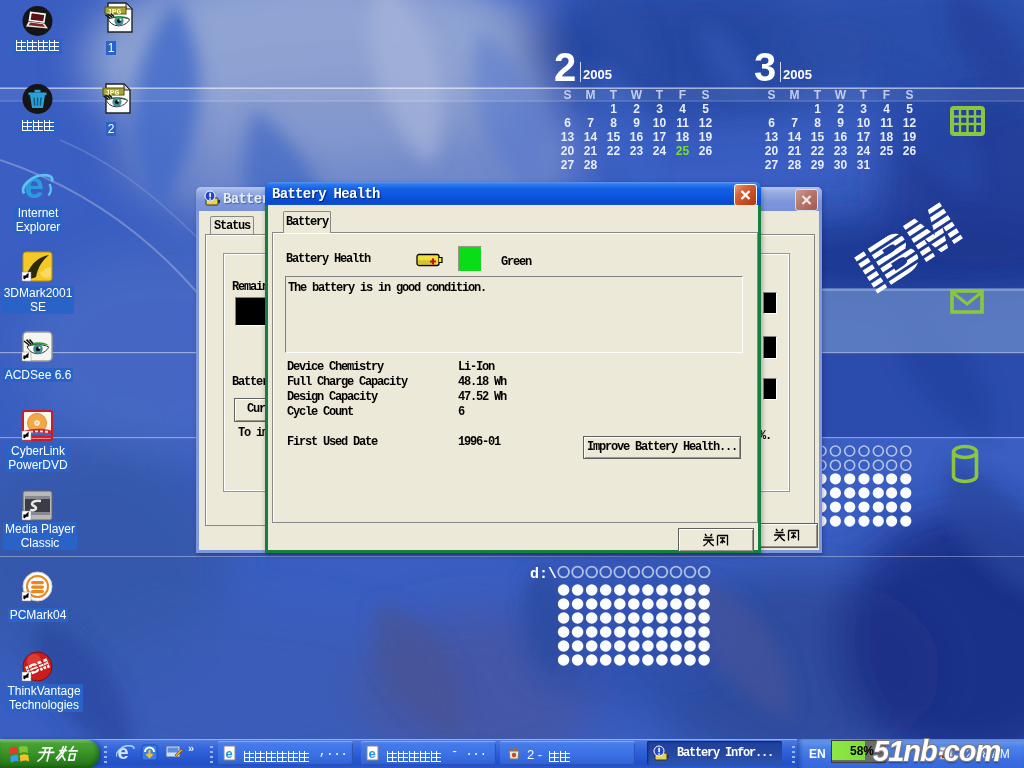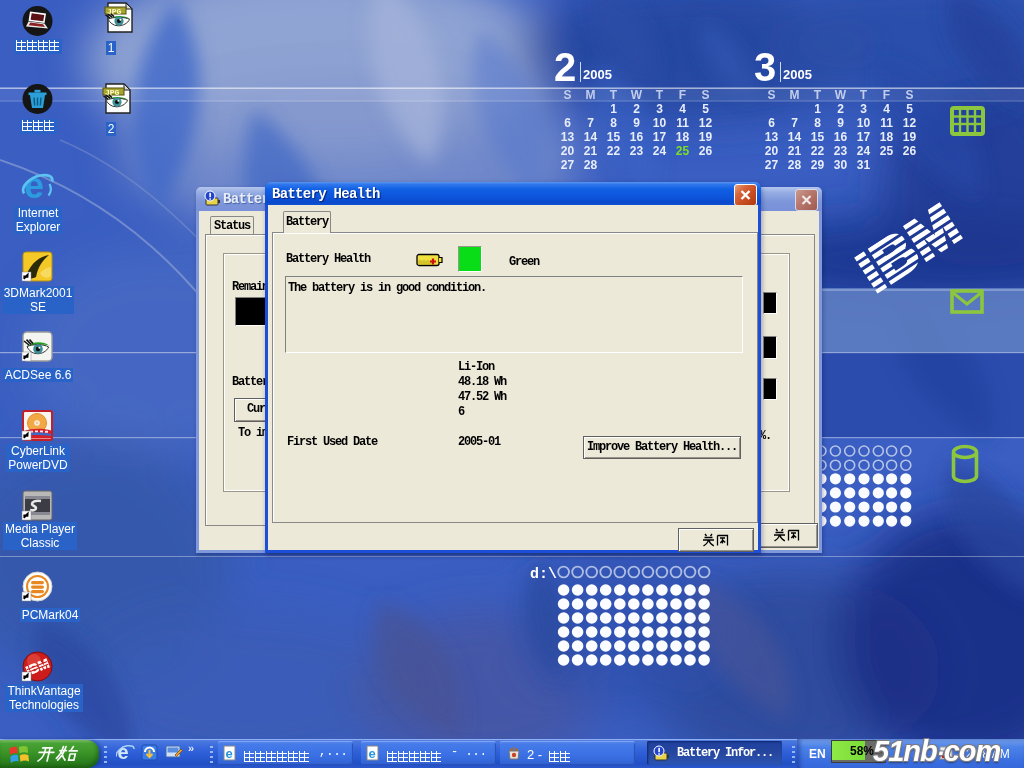--- a/index.html
+++ b/index.html
@@ -467,21 +467,21 @@
 </svg>
 <div class="abs" style="left:0;top:37px;width:76px;text-align:center"><span class="lbl" style="position:static;display:inline-block"><span class="cjk" style="padding-top:1px;display:inline-block"><i></i><i></i><i></i><i></i></span></span></div>
 <div class="abs" style="left:81px;top:38px;width:60px;text-align:center"><span class="lbl" style="position:static;display:inline-block">1</span></div>
 <div class="abs" style="left:0;top:117px;width:76px;text-align:center"><span class="lbl" style="position:static;display:inline-block"><span class="cjk" style="padding-top:1px;display:inline-block"><i></i><i></i><i></i></span></span></div>
 <div class="abs" style="left:81px;top:119px;width:60px;text-align:center"><span class="lbl" style="position:static;display:inline-block">2</span></div>
 <div class="abs" style="left:0;top:206px;width:76px;text-align:center"><span class="lbl" style="position:static;display:inline-block">Internet<br>Explorer</span></div>
 <div class="abs" style="left:0;top:286px;width:76px;text-align:center"><span class="lbl" style="position:static;display:inline-block">3DMark2001<br>SE</span></div>
 <div class="abs" style="left:0;top:365px;width:76px;text-align:center"><span class="lbl" style="position:static;display:inline-block">ACDSee 6.6</span></div>
 <div class="abs" style="left:0;top:444px;width:76px;text-align:center"><span class="lbl" style="position:static;display:inline-block">CyberLink<br>PowerDVD</span></div>
 <div class="abs" style="left:0;top:522px;width:80px;text-align:center"><span class="lbl" style="position:static;display:inline-block">Media Player<br>Classic</span></div>
-<div class="abs" style="left:12px;top:605px;width:76px;text-align:center"><span class="lbl" style="position:static;display:inline-block">PCMark04</span></div>
+<div class="abs" style="left:0;top:605px;width:76px;text-align:center"><span class="lbl" style="position:static;display:inline-block">PCMark04</span></div>
 <div class="abs" style="left:4px;top:684px;width:80px;text-align:center"><span class="lbl" style="position:static;display:inline-block">ThinkVantage<br>Technologies</span></div>
 
 <div class="abs" style="left:196px;top:187px;width:626px;height:366px;background:#7f99dc;border-radius:6px 6px 0 0;box-shadow:1px 2px 4px rgba(0,10,60,.3)">
 <div class="abs tbarin" style="left:0;top:0;width:626px;height:24px;border-radius:5px 5px 0 0;background:linear-gradient(#b4c6ee 0%,#94abe2 25%,#7e97da 60%,#7790d8 100%)"></div>
 <svg class="abs" style="left:8px;top:3px" width="17" height="17" viewBox="0 0 17 17">
         <rect x="2" y="8" width="12" height="7" rx="1" fill="#e8d44a" stroke="#333" stroke-width="1"></rect>
         <rect x="14" y="10" width="2" height="3" fill="#333"></rect>
         <circle cx="6" cy="6" r="5" fill="#2244cc" stroke="#fff" stroke-width="1"></circle>
         <rect x="5.3" y="2.8" width="1.6" height="4.4" fill="#fff"></rect>
         <rect x="5.3" y="8.3" width="1.6" height="1.5" fill="#fff"></rect>
@@ -506,48 +506,52 @@
 <div class="sunk" style="left:567px;top:191px;width:12px;height:20px;background:#000"></div>
 <div class="mono" style="left:563px;top:242px;font-size:12px">%.</div>
 <div class="btn" style="left:560px;top:336px;width:60px;height:23px"><svg width="30" height="14" viewBox="0 0 30 14" style="margin-top:4px">
           <g stroke="#000" stroke-width="1.3" fill="none">
             <path d="M4,1 L5.5,3 M11,1 L9.5,3 M3.5,4.5 L11.5,4.5 M2,7 L13,7 M7.3,7 C7,9 5,11.5 2.5,12.8 M7.7,7 C8.3,9 10.3,11.5 12.8,12.8"></path>
             <path d="M16.5,2.5 L16.5,12.5 M16.5,2.5 L26.5,2.5 L26.5,12.5 M19,5 L24,5 M21.5,5 L21.5,10.5 M21.5,7.5 L19.3,10 M21.5,7 L24.2,9.5"></path>
           </g>
         </svg></div>
 </div>
 
-<div class="abs" style="left:265px;top:182px;width:496px;height:371px;background:#1d4ed8;border-radius:7px 7px 0 0;box-shadow:1px 2px 5px rgba(0,8,50,.35)">
+<div class="abs" style="left:265px;top:182px;width:496px;height:371px;background:#15803d;border-radius:7px 7px 0 0;box-shadow:1px 2px 5px rgba(0,8,50,.35)">
 <div class="abs" style="left:0;top:0;width:496px;height:24px;border-radius:6px 6px 0 0;background:linear-gradient(#5a96f0 0%,#2f77ec 10%,#1160e4 30%,#0d55dc 60%,#0a49cc 85%,#1155d4 100%)"></div>
 <div class="ttxt" style="left:7px;top:4px">Battery Health</div>
 <div class="xbtn" style="right:4px;top:2px">
         <svg width="17" height="16" viewBox="0 0 17 16">
           <path d="M4.5,4 L12.5,12 M12.5,4 L4.5,12" stroke="#fff" stroke-width="2.4"></path>
         </svg>
       </div>
 <div class="abs" style="left:3px;top:23px;width:490px;height:345px;background:#ece9d8"></div>
 <div class="abs" style="left:18px;top:29px;width:46px;height:21px;background:#ece9d8;border:1px solid #888;border-bottom:none;border-radius:2px 2px 0 0;font:bold 12px 'Liberation Mono';letter-spacing:-1.2px;text-align:center;line-height:21px;z-index:2">Battery</div>
 <div class="abs" style="left:7px;top:50px;width:484px;height:289px;border:1px solid #888;box-shadow:inset 1px 1px 0 #fff;background:#ece9d8"></div>
 <div class="mono" style="left:21px;top:70px">Battery Health</div>
 <svg class="abs" style="left:151px;top:70px" width="28" height="16" viewBox="0 0 28 16">
         <rect x="1" y="2.5" width="22" height="11" rx="2" fill="#f0e040" stroke="#000" stroke-width="1.3"></rect>
         <path d="M23,5.5 h3 v5 h-3" fill="#f0e040" stroke="#000" stroke-width="1.2"></path>
         <path d="M2,9 l2,-1.5 l2,1.5 l2,-1.5 l2,1.5 l2,-1.5 l2,1.5 l2,-1.5 l2,1.5 v3.5 h-16Z" fill="#c8b820" opacity="0.7"></path>
         <path d="M17,6.5 v6 M14,9.5 h6" stroke="#cc1111" stroke-width="2.2"></path>
       </svg>
 <div class="abs" style="left:193px;top:64px;width:22px;height:24px;border:1px solid;border-color:#9a968a #fff #fff #9a968a;background:#08dd18"></div>
-<div class="mono" style="left:244px;top:73px">Green</div>
+<div class="mono" style="left:236px;top:73px">Green</div>
 <div class="sunk" style="left:20px;top:94px;width:456px;height:75px"></div>
 <div class="mono" style="left:23px;top:99px">The battery is in good condition.</div>
+<div class="mono" style="left:22px;top:178px;line-height:15px">Device Chemistry
+Full Charge Capacity
+Design Capacity
+Cycle Count</div>
 <div class="mono" style="left:193px;top:178px;line-height:15px">Li-Ion
 48.18 Wh
 47.52 Wh
 6</div>
 <div class="mono" style="left:22px;top:253px">First Used Date</div>
-<div class="mono" style="left:193px;top:253px">2005-01</div>
+<div class="mono" style="left:193px;top:253px">1996-01</div>
 <div class="btn" style="left:318px;top:254px;width:156px;height:21px;line-height:20px;white-space:nowrap;overflow:hidden">Improve Battery Health...</div>
 <div class="btn" style="left:413px;top:346px;width:74px;height:22px"><svg width="30" height="14" viewBox="0 0 30 14" style="margin-top:4px">
           <g stroke="#000" stroke-width="1.3" fill="none">
             <path d="M4,1 L5.5,3 M11,1 L9.5,3 M3.5,4.5 L11.5,4.5 M2,7 L13,7 M7.3,7 C7,9 5,11.5 2.5,12.8 M7.7,7 C8.3,9 10.3,11.5 12.8,12.8"></path>
             <path d="M16.5,2.5 L16.5,12.5 M16.5,2.5 L26.5,2.5 L26.5,12.5 M19,5 L24,5 M21.5,5 L21.5,10.5 M21.5,7.5 L19.3,10 M21.5,7 L24.2,9.5"></path>
           </g>
         </svg></div>
 </div>
 
 <div class="abs" style="left:0;top:739px;width:1024px;height:29px;background:linear-gradient(#6f95ea 0%,#4b79e0 6%,#3767dc 30%,#2a5ad4 60%,#2250c4 85%,#2a58cc 100%)">

